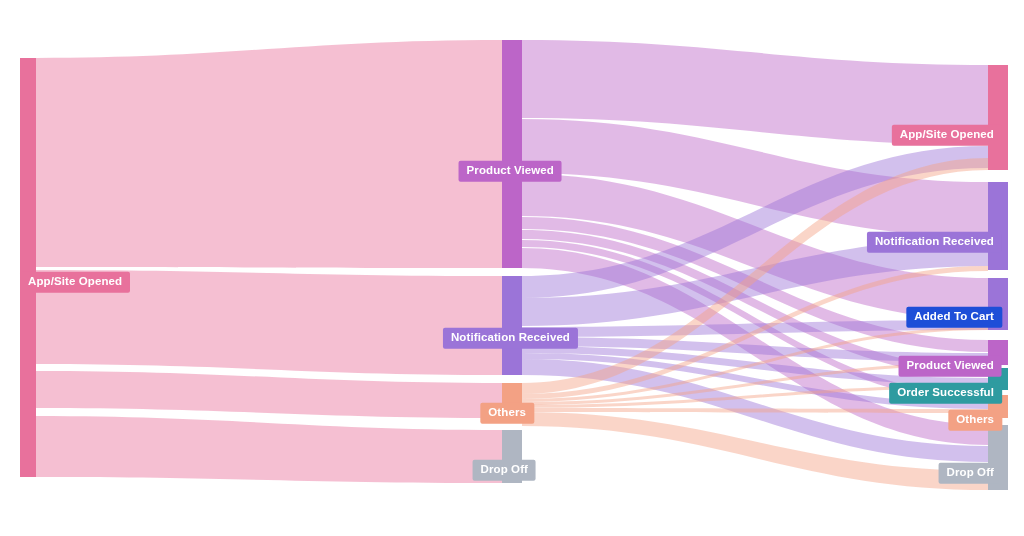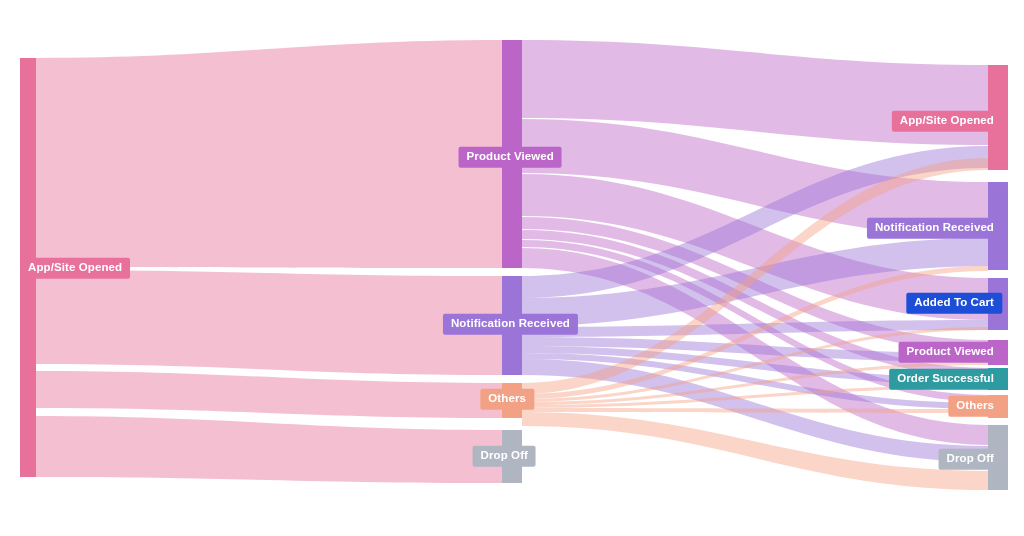--- a/index.html
+++ b/index.html
@@ -4,21 +4,21 @@
 <style>
   html,body{margin:0;padding:0;background:#ffffff;}
   body{width:1024px;height:536px;overflow:hidden;
        font-family:"Liberation Sans","DejaVu Sans",sans-serif;}
   #stage{position:relative;width:1024px;height:536px;background:#fff;}
   svg#sankey{position:absolute;left:0;top:0;width:1024px;height:536px;display:block;}
   .node-rect{shape-rendering:crispEdges;}
   .nlabel{position:absolute;display:inline-block;white-space:nowrap;
           font-size:11.5px;font-weight:700;color:#ffffff;
           padding:4px 8px 5px 8px;border-radius:2px;line-height:1;
-          letter-spacing:.1px;box-sizing:border-box;}
+          letter-spacing:.1px;box-sizing:border-box;margin-top:14px;}
   .nlabel.right{transform:translate(-100%,-50%);}
   .nlabel.left{transform:translate(0,-50%);}
 </style>
 </head>
 <body>
 
 <div id="stage">
   <svg id="sankey" viewBox="0 0 1024 536">
     <g id="links-layer">
         <path d="M36,58C231.72,58 306.28,40 502,40L502,268C306.28,268 231.72,267 36,267Z" fill="#E8719C" fill-opacity="0.45" stroke="none"></path>

